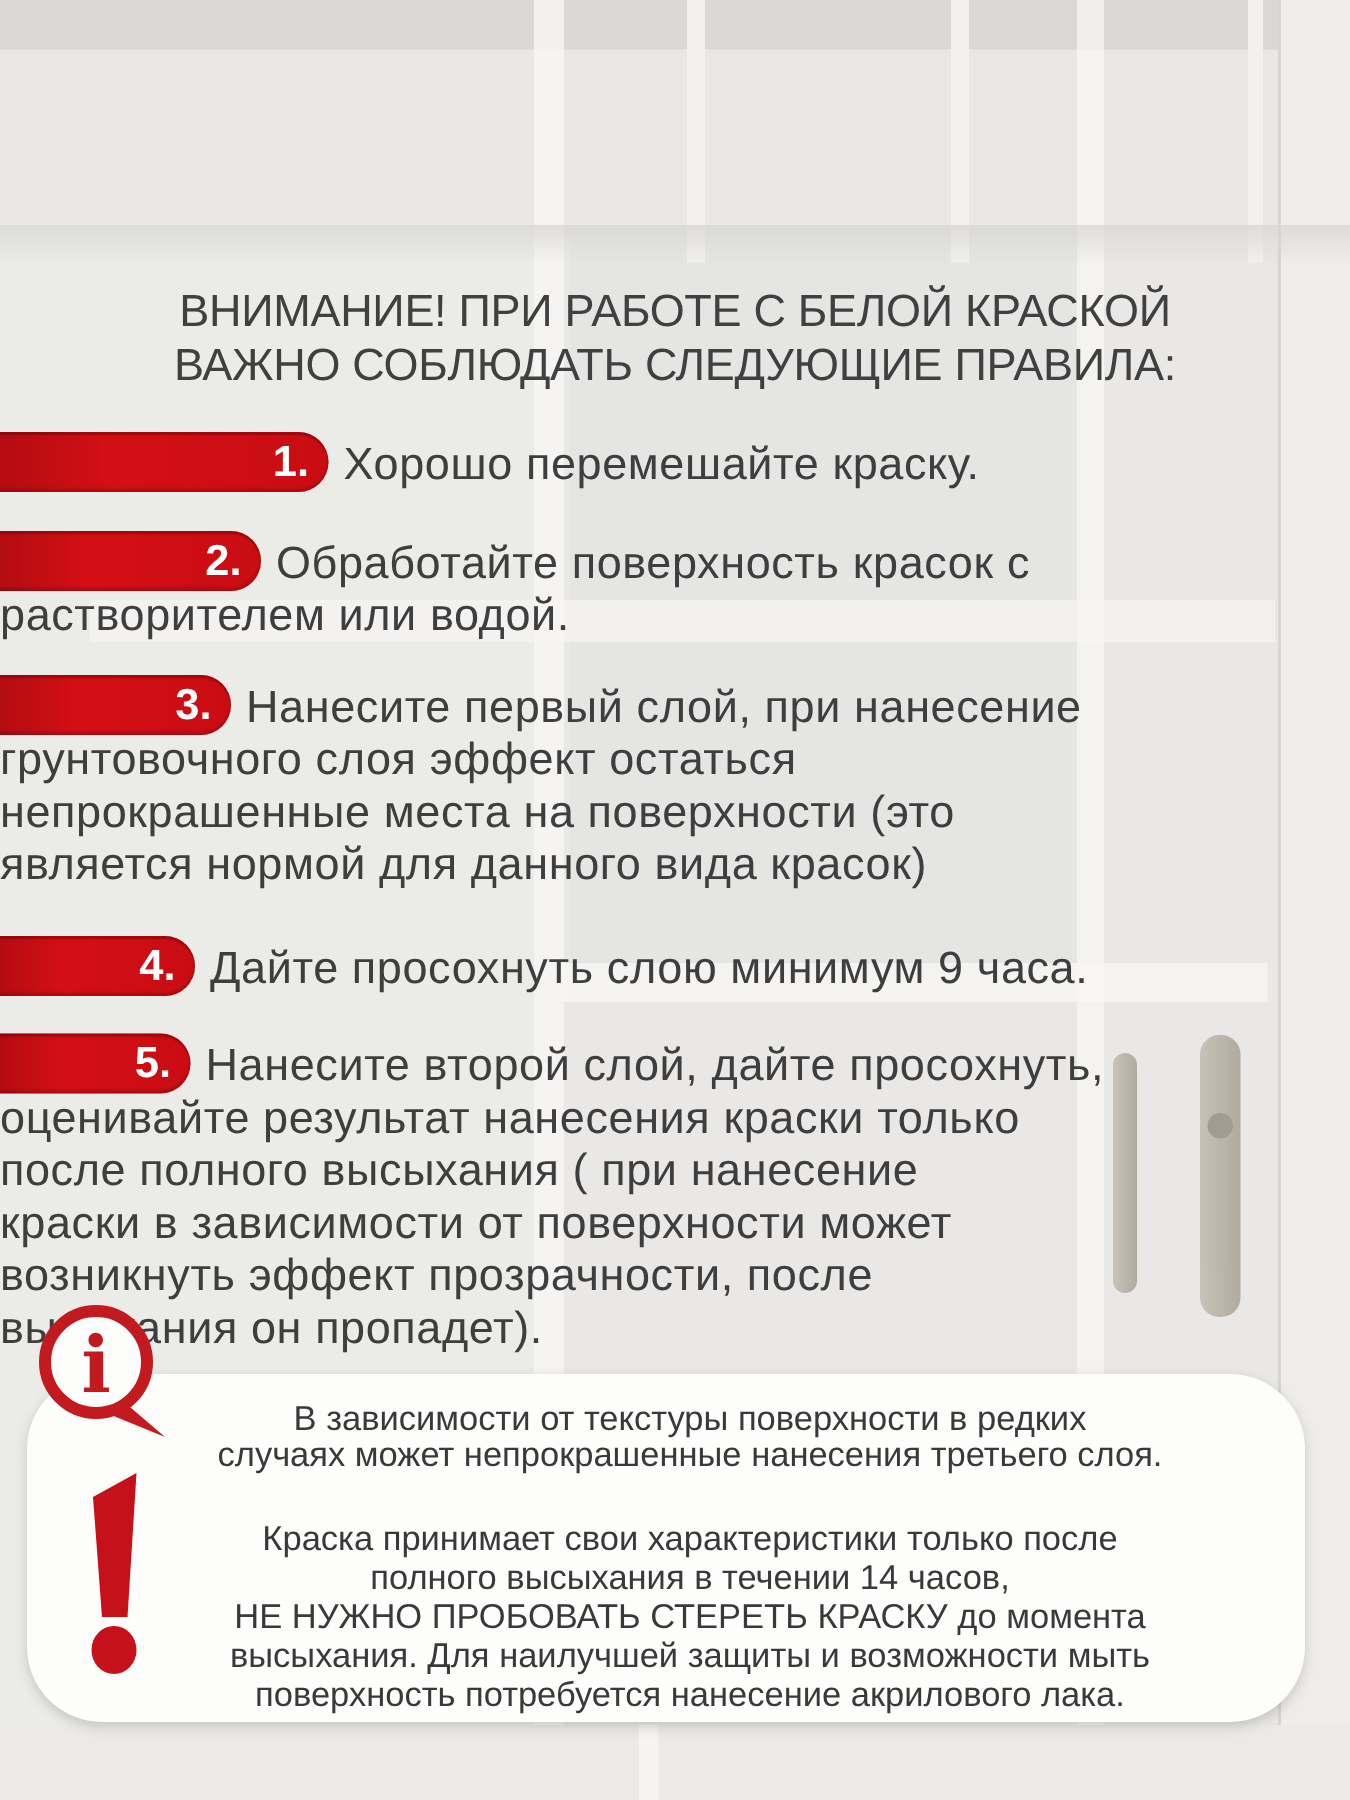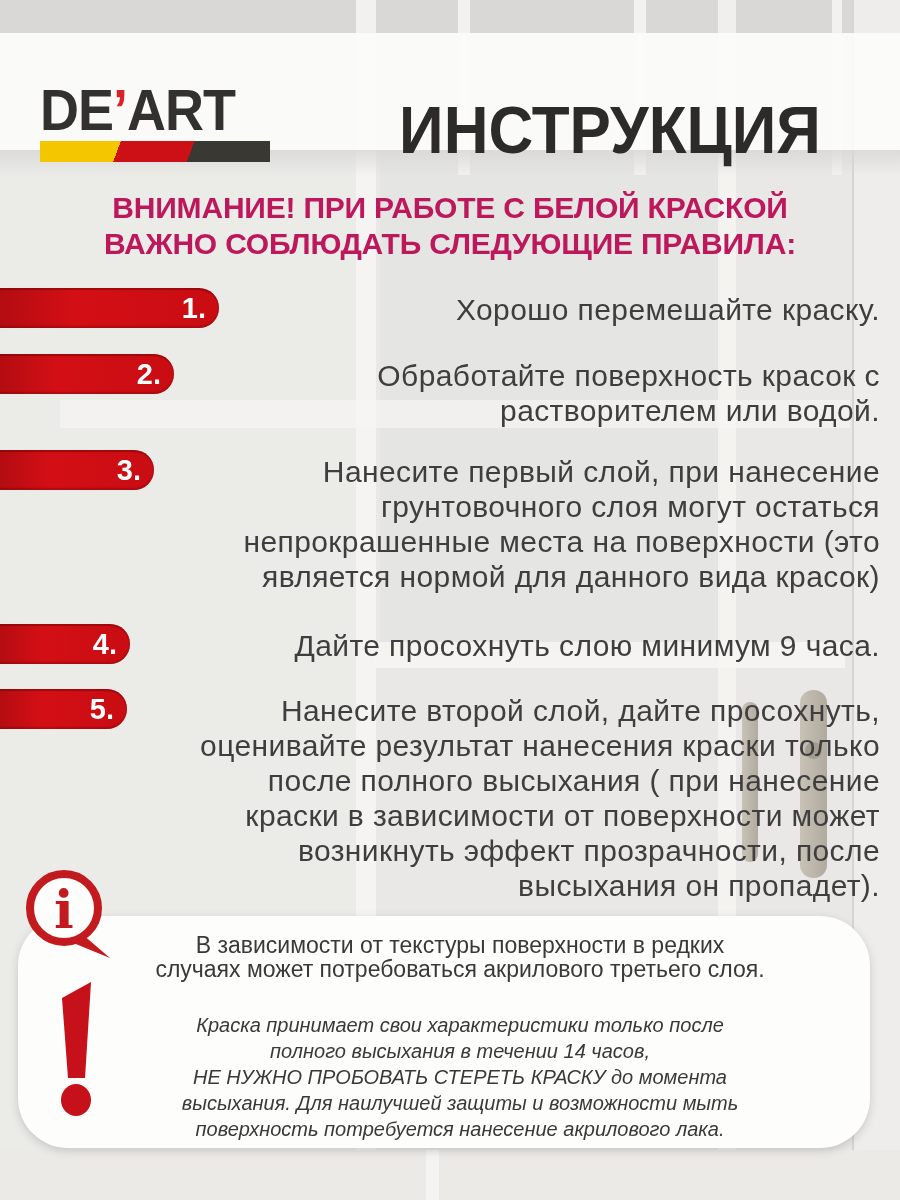--- a/index.html
+++ b/index.html
@@ -30,44 +30,44 @@
   
   .header{position:absolute;top:33px;left:0;width:900px;height:117px;background:rgba(252,252,251,.9);}
   .logo{position:absolute;left:40px;top:46px;}
   .logo-text{font-size:54px;font-weight:800;letter-spacing:-1px;color:#33312f;transform:scaleY(1.06);transform-origin:left top;line-height:58px;}
   .logo-apo{color:#d8232a;}
   .logo-stripe{margin-top:4px;width:230px;height:21px;background:linear-gradient(110deg,#f3c600 0 34%,#cd1016 34% 65%,#3a3833 65% 100%);}
   .title{position:absolute;left:340px;right:20px;top:58px;text-align:center;font-size:62px;font-weight:700;color:#2c2b29;transform:scaleY(1.08);transform-origin:center top;letter-spacing:0;}
 
   
   .warning{position:absolute;left:20px;right:20px;top:190px;text-align:center;
-           font-size:30px;line-height:36px;font-weight:700;color:#be185d;white-space:pre-line;letter-spacing:-0.2px;}
+           font-size:30px;line-height:36px;font-weight:400;color:#404040;white-space:pre-line;letter-spacing:-0.2px;}
 
   
   .step{position:absolute;left:0;right:0;font-size:30px;line-height:35px;color:#3f3e3e;letter-spacing:.4px;}
   .step .ribbon{float:left;height:33px;margin-right:10px;position:relative;}
   .step .ribbon-visual{position:absolute;left:-6px;right:0;top:-4px;height:40px;border-radius:0 20px 20px 0;
         background:linear-gradient(90deg,#b00c11 0%,#d30f15 35%,#c90d13 100%);
         box-shadow:inset 0 2px 1px rgba(90,0,0,.4), inset 0 -2px 2px rgba(90,0,0,.3);}
   .step .num{position:absolute;right:13px;top:0;height:40px;line-height:40px;color:#ffffff;font-weight:700;font-size:29px;letter-spacing:0;}
-  .step .step-text{white-space:pre-line;text-align:right;padding:0 20px 0 0;}
+  .step .step-text{white-space:pre-line;text-align:left;padding:0 20px 0 0;}
   .s1{top:292px;} .s1 .ribbon{width:219px;}
   .s2{top:358px;} .s2 .ribbon{width:174px;}
   .s3{top:454px;} .s3 .ribbon{width:154px;}
   .s4{top:628px;} .s4 .ribbon{width:130px;}
   .s5{top:693px;} .s5 .ribbon{width:127px;}
 
   
   .info-bubble{position:absolute;left:20px;top:866px;width:100px;height:102px;}
   .notes-panel{position:absolute;left:18px;top:916px;width:852px;height:232px;background:#fdfdfc;border-radius:50px;
                box-shadow:0 3px 8px rgba(120,115,110,.3);}
   .excl{position:absolute;left:56px;top:980px;width:40px;height:140px;}
   .note{position:absolute;left:70px;right:50px;text-align:center;color:#3a3939;white-space:pre-line;}
   .note-1{top:934px;font-size:23px;line-height:23.5px;}
-  .note-2{top:1012px;font-size:20px;line-height:26px;font-style:italic;}
+  .note-2{top:1012px;font-size:23px;line-height:26px;}
 </style>
 </head>
 <body>
 
 <div id="canvas">
 
   <div>
     <div class="bg bg-topstrip"></div>
     <div class="bg bg-stile-left"></div>
     <div class="bg bg-center-glass"></div>
@@ -79,27 +79,20 @@
     <div class="bg bg-m3"></div>
     <div class="bg bg-under-header"></div>
     <div class="bg bg-h1"></div>
     <div class="bg bg-h2"></div>
     <div class="bg bg-bottom"></div>
     <div class="bg bg-bv"></div>
     <div class="bg handle handle-1"></div>
     <div class="bg handle handle-2"></div>
   </div>
 
-  <div class="header">
-    <div class="logo">
-      <div class="logo-text"><span>DE</span><span class="logo-apo">’</span><span>ART</span></div>
-      <div class="logo-stripe"></div>
-    </div>
-    <div class="title">ИНСТРУКЦИЯ</div>
-  </div>
 
   <div class="warning">ВНИМАНИЕ! ПРИ РАБОТЕ С БЕЛОЙ КРАСКОЙ
 ВАЖНО СОБЛЮДАТЬ СЛЕДУЮЩИЕ ПРАВИЛА:</div>
 
   <div class="step s1">
     <div class="ribbon">
       <div class="ribbon-visual">
           <span class="num">1.</span>
         </div>
     </div>
@@ -116,21 +109,21 @@
 растворителем или водой.</div>
   </div>
 
   <div class="step s3">
     <div class="ribbon">
       <div class="ribbon-visual">
           <span class="num">3.</span>
         </div>
     </div>
     <div class="step-text">Нанесите первый слой, при нанесение
-грунтовочного слоя могут остаться
+грунтовочного слоя эффект остаться
 непрокрашенные места на поверхности (это
 является нормой для данного вида красок)</div>
   </div>
 
   <div class="step s4">
     <div class="ribbon">
       <div class="ribbon-visual">
           <span class="num">4.</span>
         </div>
     </div>
@@ -158,20 +151,20 @@
     <circle cx="44" cy="42" r="34" fill="#fdfdfc" stroke="#c21a1f" stroke-width="8"></circle>
     <text x="44" y="62" font-size="52" font-family="DejaVu Serif, serif" font-weight="bold" fill="#c21a1f" text-anchor="middle">i</text>
   </svg>
 
   <svg class="excl" viewBox="0 0 40 140">
     <polygon points="6,18 35,2 29,98 12,98" fill="#c6101a"></polygon>
     <ellipse cx="20" cy="120" rx="15" ry="16" fill="#c6101a"></ellipse>
   </svg>
 
   <div class="note note-1">В зависимости от текстуры поверхности в редких
-случаях может потребоваться акрилового третьего слоя.</div>
+случаях может непрокрашенные нанесения третьего слоя.</div>
   <div class="note note-2">Краска принимает свои характеристики только после
 полного высыхания в течении 14 часов,
 НЕ НУЖНО  ПРОБОВАТЬ СТЕРЕТЬ КРАСКУ до момента
 высыхания. Для наилучшей защиты и возможности мыть
 поверхность потребуется нанесение акрилового лака.</div>
 
 </div>
 
 </body></html>

